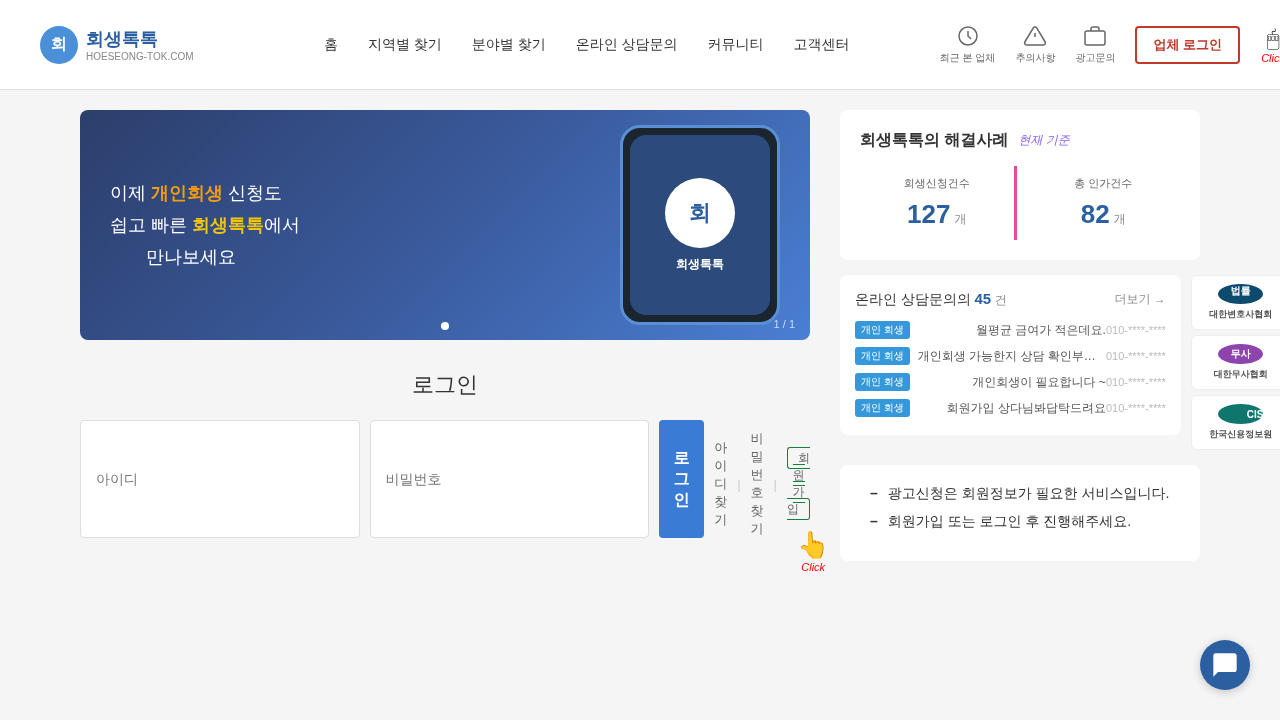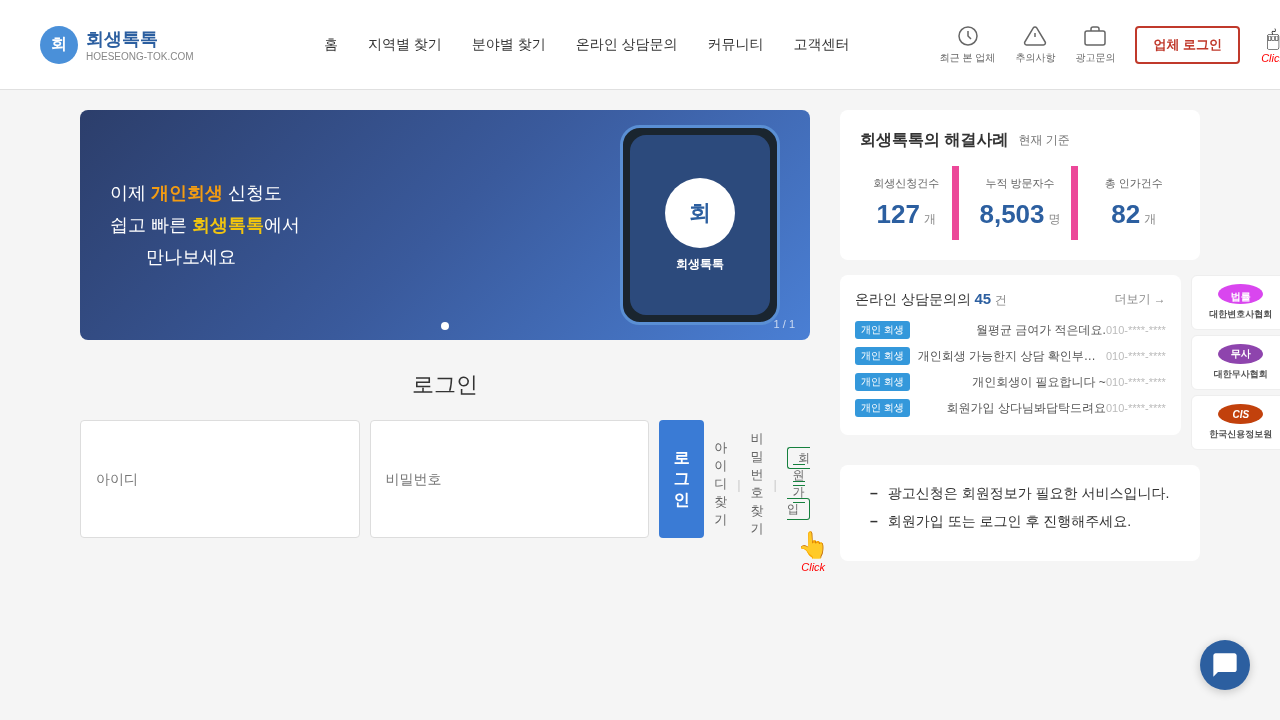--- a/index.html
+++ b/index.html
@@ -61,23 +61,23 @@
     .join-click-cursor .cursor-hand { font-size: 24px; }
     .join-click-cursor .click-text { font-size: 11px; color: red; font-style: italic; }
 
     
     .right-side { width: 360px; }
 
     
     .stats-section { background: white; border-radius: 8px; padding: 20px; margin-bottom: 15px; }
     .stats-header { display: flex; align-items: center; gap: 10px; margin-bottom: 15px; }
     .stats-title { font-size: 16px; font-weight: bold; color: #333; }
-    .stats-subtitle { font-size: 12px; color: #737373; }
+    .stats-subtitle { font-size: 12px; color: #8b5cf6; font-style: italic; }
     .stats-grid { display: flex; gap: 10px; }
-    .stat-item { flex: 1; text-align: center; padding: 10px; border-right: 7px solid #ec4899; }
+    .stat-item { flex: 1; text-align: center; padding: 10px; border-right: 3px solid #ec4899; }
     .stat-item:last-child { border-right: none; }
     .stat-label { font-size: 11px; color: #666; margin-bottom: 8px; }
     .stat-value-row { display: flex; align-items: baseline; justify-content: center; gap: 4px; }
     .stat-value { font-size: 26px; font-weight: bold; color: #2c5fa0; }
     .stat-unit { font-size: 12px; color: #888; }
 
     
     .consult-section { background: white; border-radius: 8px; padding: 15px; margin-bottom: 15px; }
     .consult-header { display: flex; align-items: center; justify-content: space-between; margin-bottom: 12px; }
     .consult-title { font-size: 14px; color: #333; }
@@ -217,27 +217,20 @@
       </div>
       <div class="stats-grid">
         <div class="stat-item">
           <div class="stat-label">회생신청건수</div>
           <div class="stat-value-row">
             <span class="stat-value">127</span>
             <span class="stat-unit">개</span>
           </div>
         </div>
         <div class="stat-item">
-          <div class="stat-label">누적 방문자수</div>
-          <div class="stat-value-row">
-            <span class="stat-value">8,503</span>
-            <span class="stat-unit">명</span>
-          </div>
-        </div>
-        <div class="stat-item">
           <div class="stat-label">총 인가건수</div>
           <div class="stat-value-row">
             <span class="stat-value">82</span>
             <span class="stat-unit">개</span>
           </div>
         </div>
       </div>
     </div>
 
     <div style="display:flex; gap:10px; margin-bottom:15px;">
@@ -270,33 +263,33 @@
           <div class="consult-item">
             <span class="consult-tag">개인 회생</span>
             <span class="consult-text">회원가입 상다님봐답탁드려요</span>
             <span class="consult-phone">010-****-****</span>
           </div>
         </div>
       </div>
 
       <div class="partner-section">
         <div class="partner-logo" style="border:1px solid #eee; border-radius:6px; width:100px; flex-direction:column; gap:4px;">
-          <div style="width:45px;height:45px;background:#d946ef;border-radius:50%;display:flex;align-items:flex-end;justify-content:center;">
+          <div style="width:45px;height:45px;background:#0c4a6e;border-radius:50%;display:flex;align-items:flex-start;justify-content:center;">
             <span style="color:white;font-size:10px;font-weight:bold;text-align:center;">법률</span>
           </div>
           <span class="partner-name" style="font-size:9px;text-align:center;">대한변호사협회</span>
         </div>
         <div class="partner-logo" style="border:1px solid #eee; border-radius:6px; width:100px; flex-direction:column; gap:4px;">
           <div style="width:45px;height:45px;background:#8e44ad;border-radius:50%;display:flex;align-items:center;justify-content:center;">
             <span style="color:white;font-size:10px;font-weight:bold;">무사</span>
           </div>
           <span class="partner-name" style="font-size:9px;text-align:center;">대한무사협회</span>
         </div>
         <div class="partner-logo" style="border:1px solid #eee; border-radius:6px; width:100px; flex-direction:column; gap:4px;">
-          <div style="width:45px;height:45px;background:#c2410c;border-radius:50%;display:flex;align-items:center;justify-content:center;font-style:italic;">
+          <div style="width:45px;height:45px;background:#0f766e;border-radius:50%;display:flex;align-items:center;justify-content:flex-end;">
             <span style="color:white;font-size:10px;font-weight:bold;">CIS</span>
           </div>
           <span class="partner-name" style="font-size:9px;text-align:center;">한국신용정보원</span>
         </div>
       </div>
     </div>
 
     <div class="ad-notice">
       <div class="ad-notice-line">
         <span class="dash">–</span>

